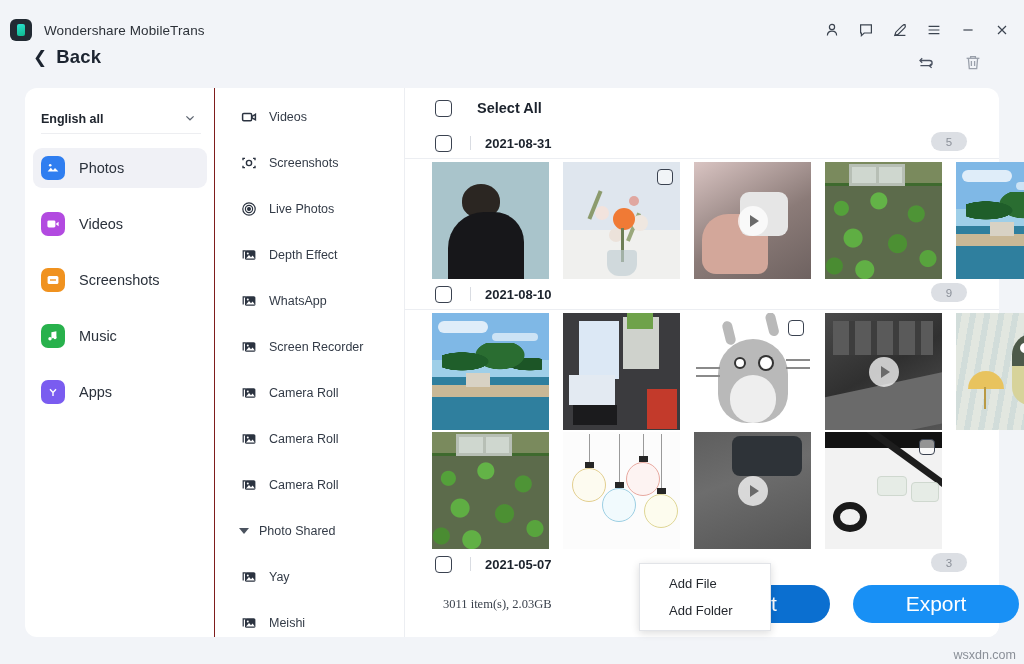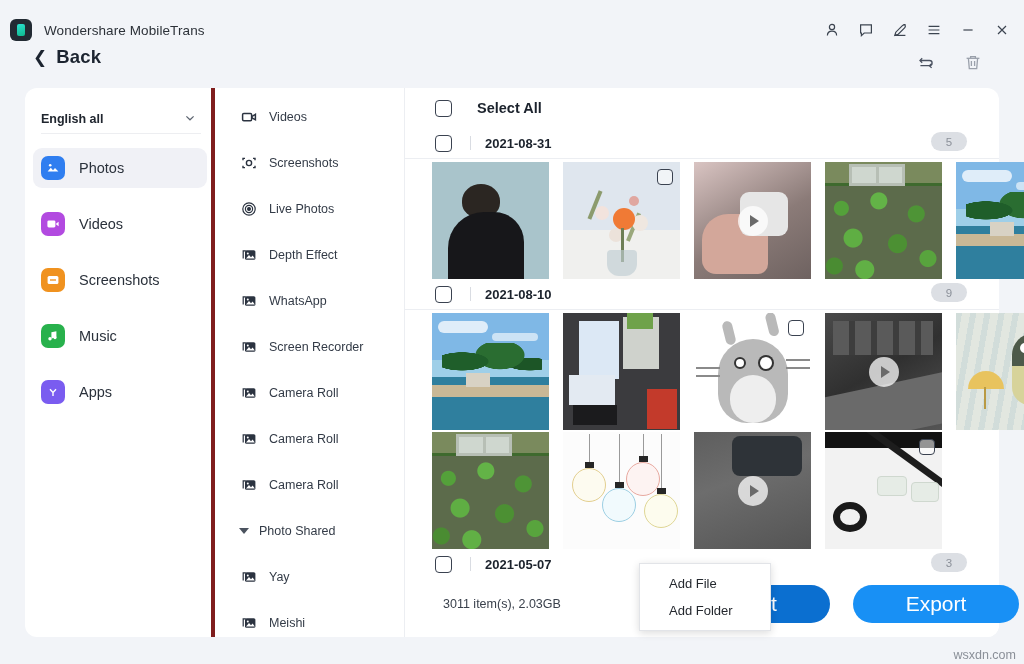--- a/index.html
+++ b/index.html
@@ -66,21 +66,21 @@
 
   
   .panel {
     position: absolute; top: 88px; left: 25px;
     width: 974px; height: 549px;
     background: #ffffff;
     border-radius: 12px;
   }
   .col-left {
     position: absolute; left: 0; top: 0; width: 190px; height: 549px;
-    border-right: 4px solid #7f1d1d;
+    border-right: 1px solid #7f1d1d;
   }
   .col-mid {
     position: absolute; left: 190px; top: 0; width: 190px; height: 549px;
     border-right: 1px solid #eceef2;
     overflow: hidden;
   }
   .col-right {
     position: absolute; left: 380px; top: 0; right: 0; height: 549px;
   }
 
@@ -176,21 +176,21 @@
     border-top: 6px solid transparent; border-bottom: 6px solid transparent;
   }
 
   
   .bottombar {
     position: absolute; left: 380px; right: 0; bottom: 0; height: 64px;
     background: #fff; border-radius: 0 0 12px 0;
   }
   .count {
     position: absolute; left: 38px; top: 24px;
-    font-size: 12.5px; color: #3a414c;
+    font-size: 12.5px; color: #3a414c; font-family: Liberation Serif, serif;
   }
   .btn {
     position: absolute; top: 12px; height: 38px; width: 166px;
     border-radius: 19px; border: none; color: #fff;
     font-size: 21px; font-family: "Liberation Sans", sans-serif;
     display: flex; align-items: center; justify-content: center;
   }
   .btn-import { left: 259px; background: #0b6fd0; }
   .btn-export { left: 448px; background: #1890f5; }
 

